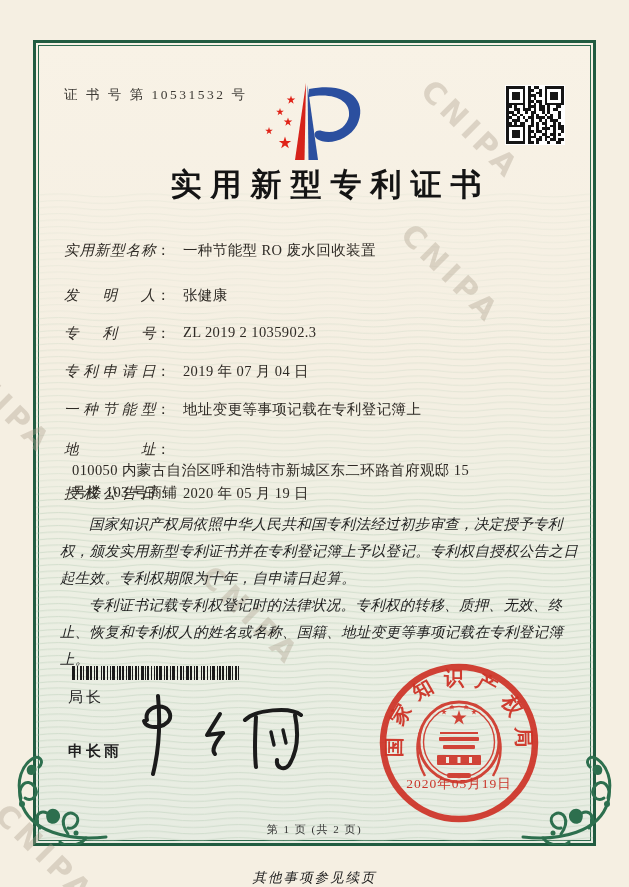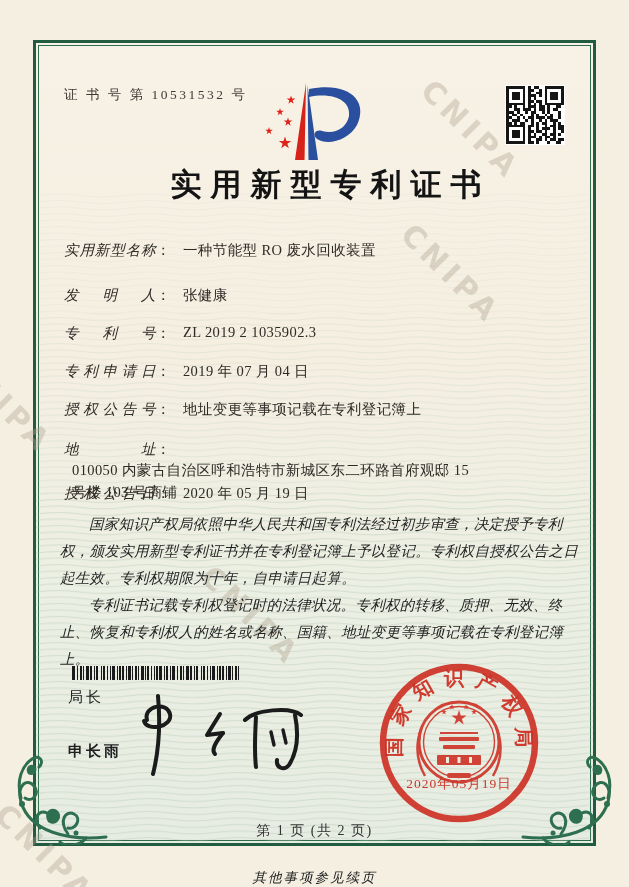--- a/index.html
+++ b/index.html
@@ -35,21 +35,21 @@
   
   .barcode{position:absolute;left:72px;top:666px;}
   .signer-title{position:absolute;left:68px;top:688px;font-size:15px;font-weight:normal;letter-spacing:3px;color:#222;}
   .signer-name{position:absolute;left:68px;top:742px;font-size:15px;font-weight:bold;letter-spacing:3px;color:#222;}
   .signature{position:absolute;left:125px;top:688px;}
   .seal{position:absolute;left:376px;top:660px;opacity:.93;}
   .seal text{font-family:"Liberation Serif","DejaVu Serif",serif;}
   .ornament{position:absolute;}
   .orn-left{left:6px;top:740px;}
   .orn-right{left:518px;top:740px;transform:scaleX(-1);}
-  .page-num{position:absolute;left:0;top:822px;width:100%;text-align:center;font-size:14px;
+  .page-num{position:absolute;left:0;top:822px;width:100%;text-align:center;font-size:11px;
             letter-spacing:1.5px;color:#333;}
   .next-note{position:absolute;left:0;top:857px;width:100%;text-align:center;font-size:13.5px;
              font-style:italic;letter-spacing:2px;color:#222;margin-top:12px;}
 </style>
 </head>
 <body>
 
 <div class="page">
 
   <div class="frame">
@@ -141,21 +141,21 @@
   </div>
   <div class="frow" style="top:324px">
     <span class="flabel">专利号</span><span class="fcolon">：</span>
     <span class="fval">ZL 2019 2 1035902.3</span>
   </div>
   <div class="frow" style="top:362px">
     <span class="flabel">专利申请日</span><span class="fcolon">：</span>
     <span class="fval">2019 年 07 月 04 日</span>
   </div>
   <div class="frow" style="top:400px">
-    <span class="flabel">授权公告号</span><span class="fcolon">：</span>
+    <span class="flabel">一种节能型</span><span class="fcolon">：</span>
     <span class="fval">地址变更等事项记载在专利登记簿上</span>
   </div>
   <div class="frow" style="top:440px">
     <span class="flabel">地址</span><span class="fcolon">：</span>
     <span class="fval fval-wrap">010050 内蒙古自治区呼和浩特市新城区东二环路首府观邸 15 号楼 103 号商铺</span>
   </div>
   <div class="frow" style="top:484px">
     <span class="flabel">授权公告日</span><span class="fcolon">：</span>
     <span class="fval">2020 年 05 月 19 日</span>
   </div>

